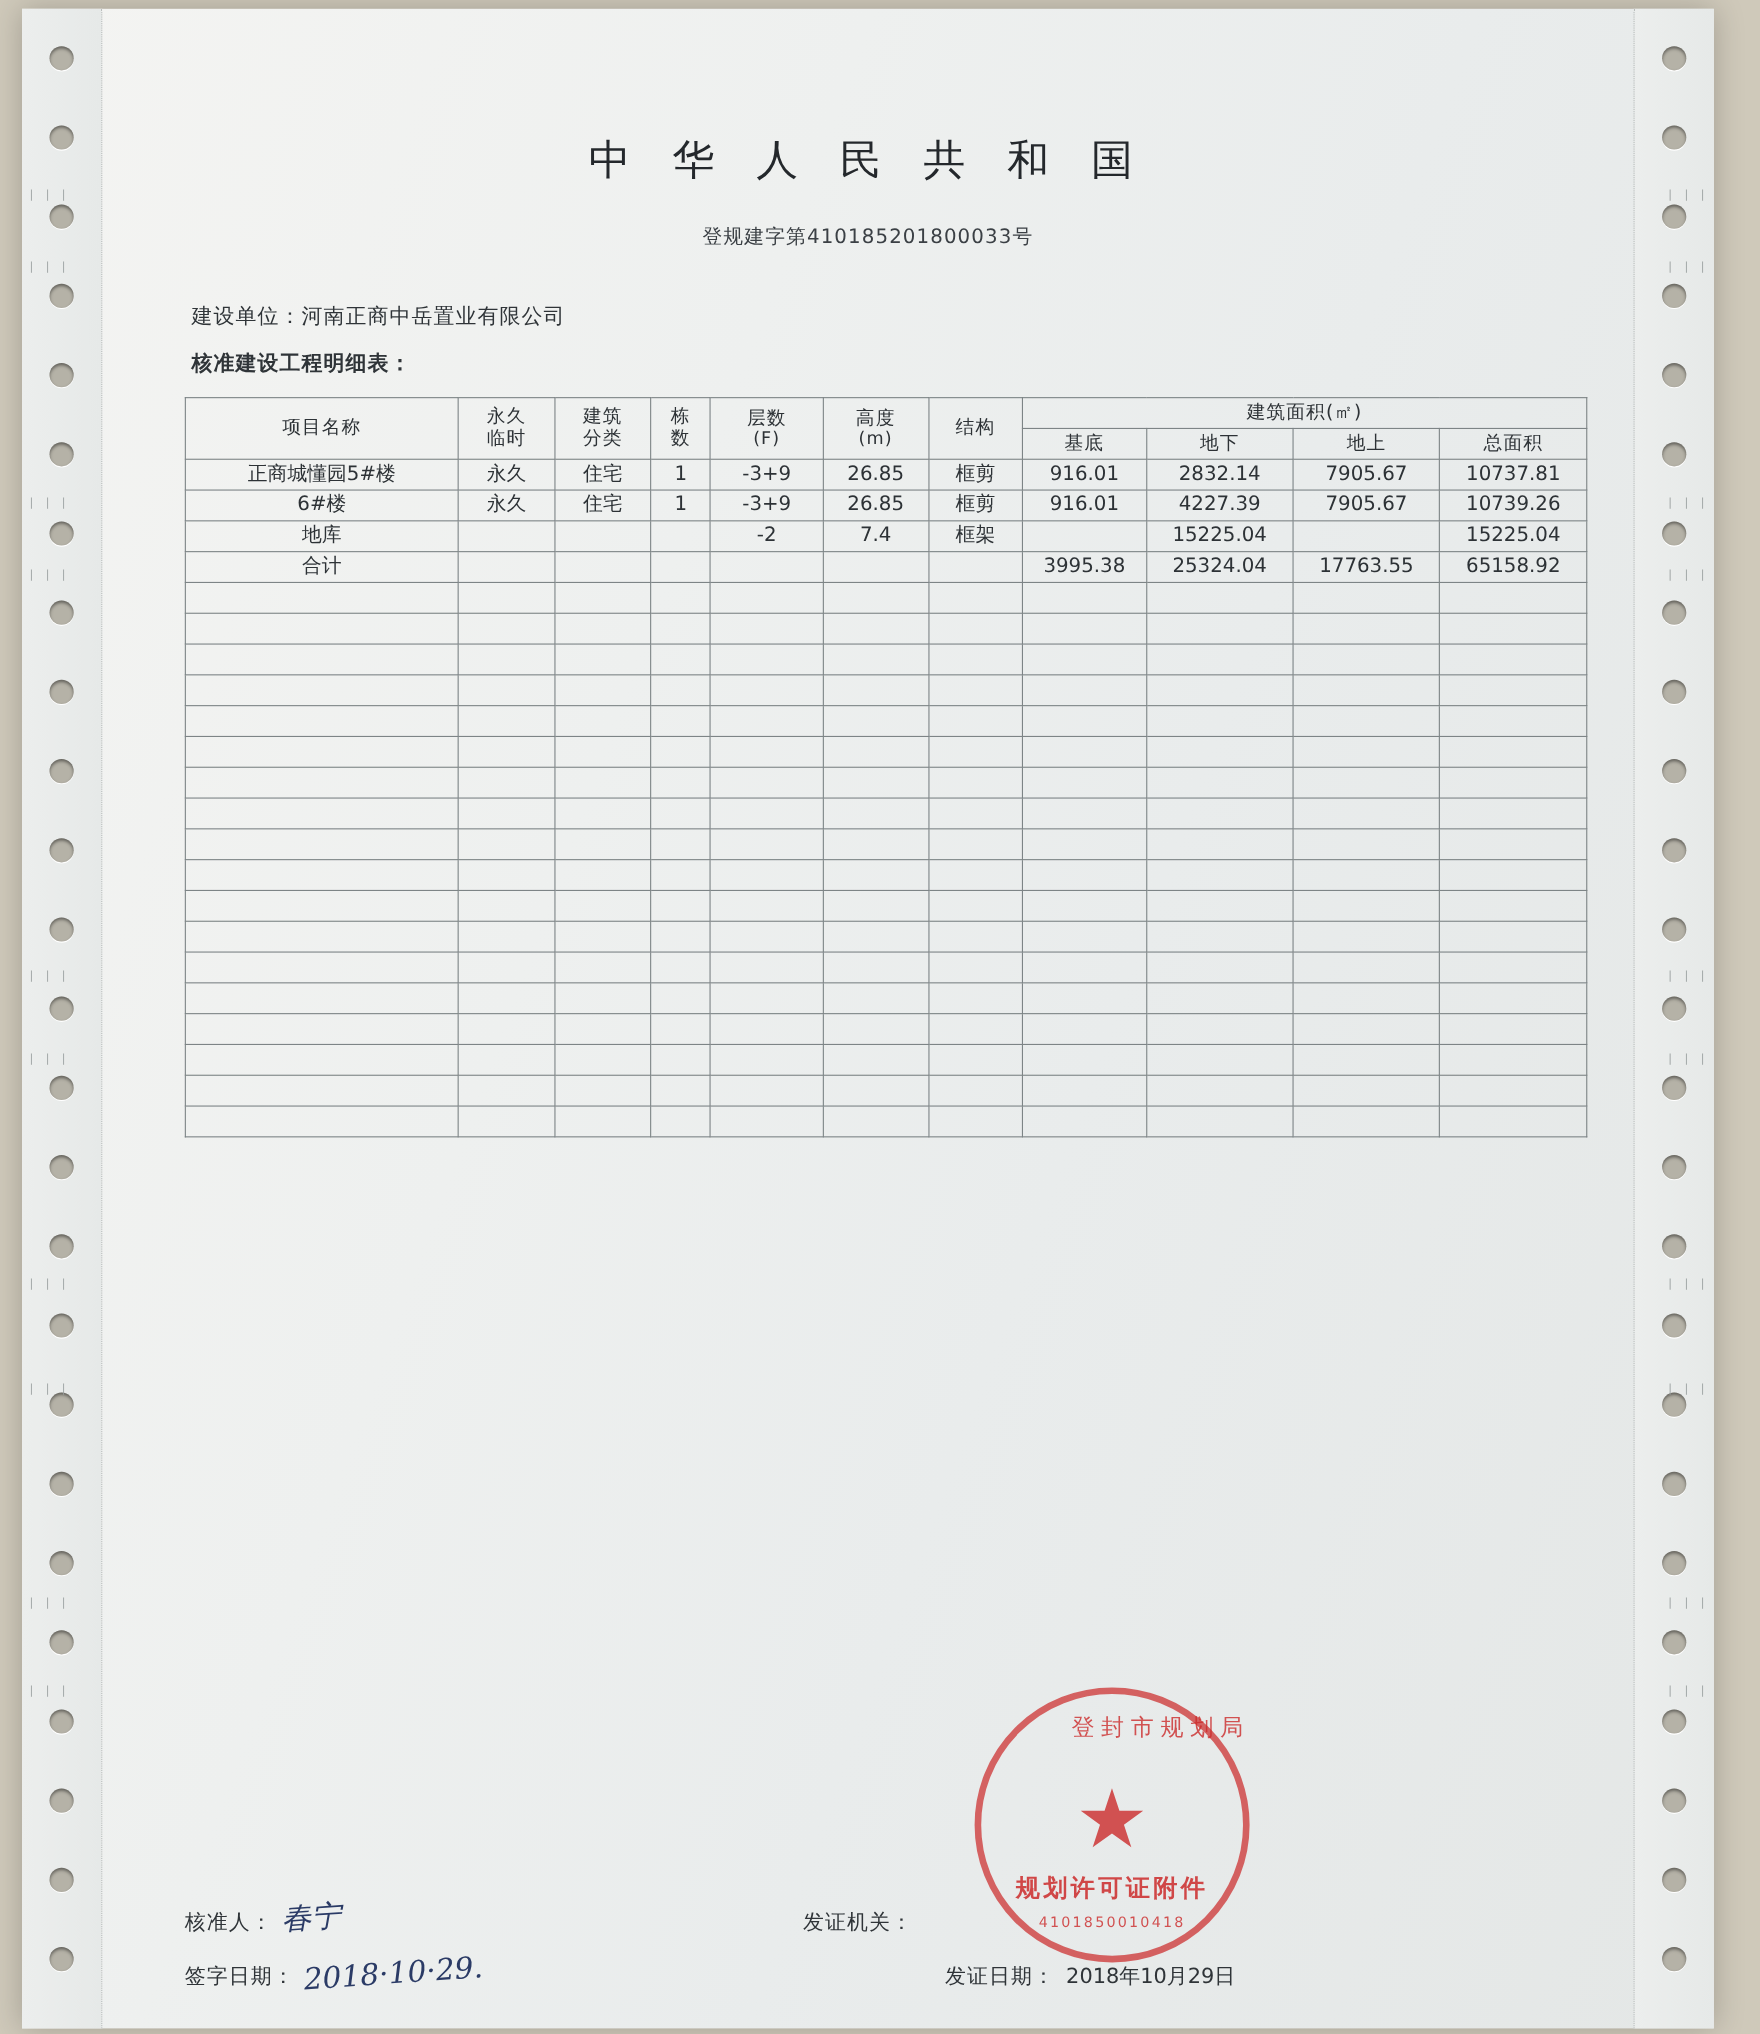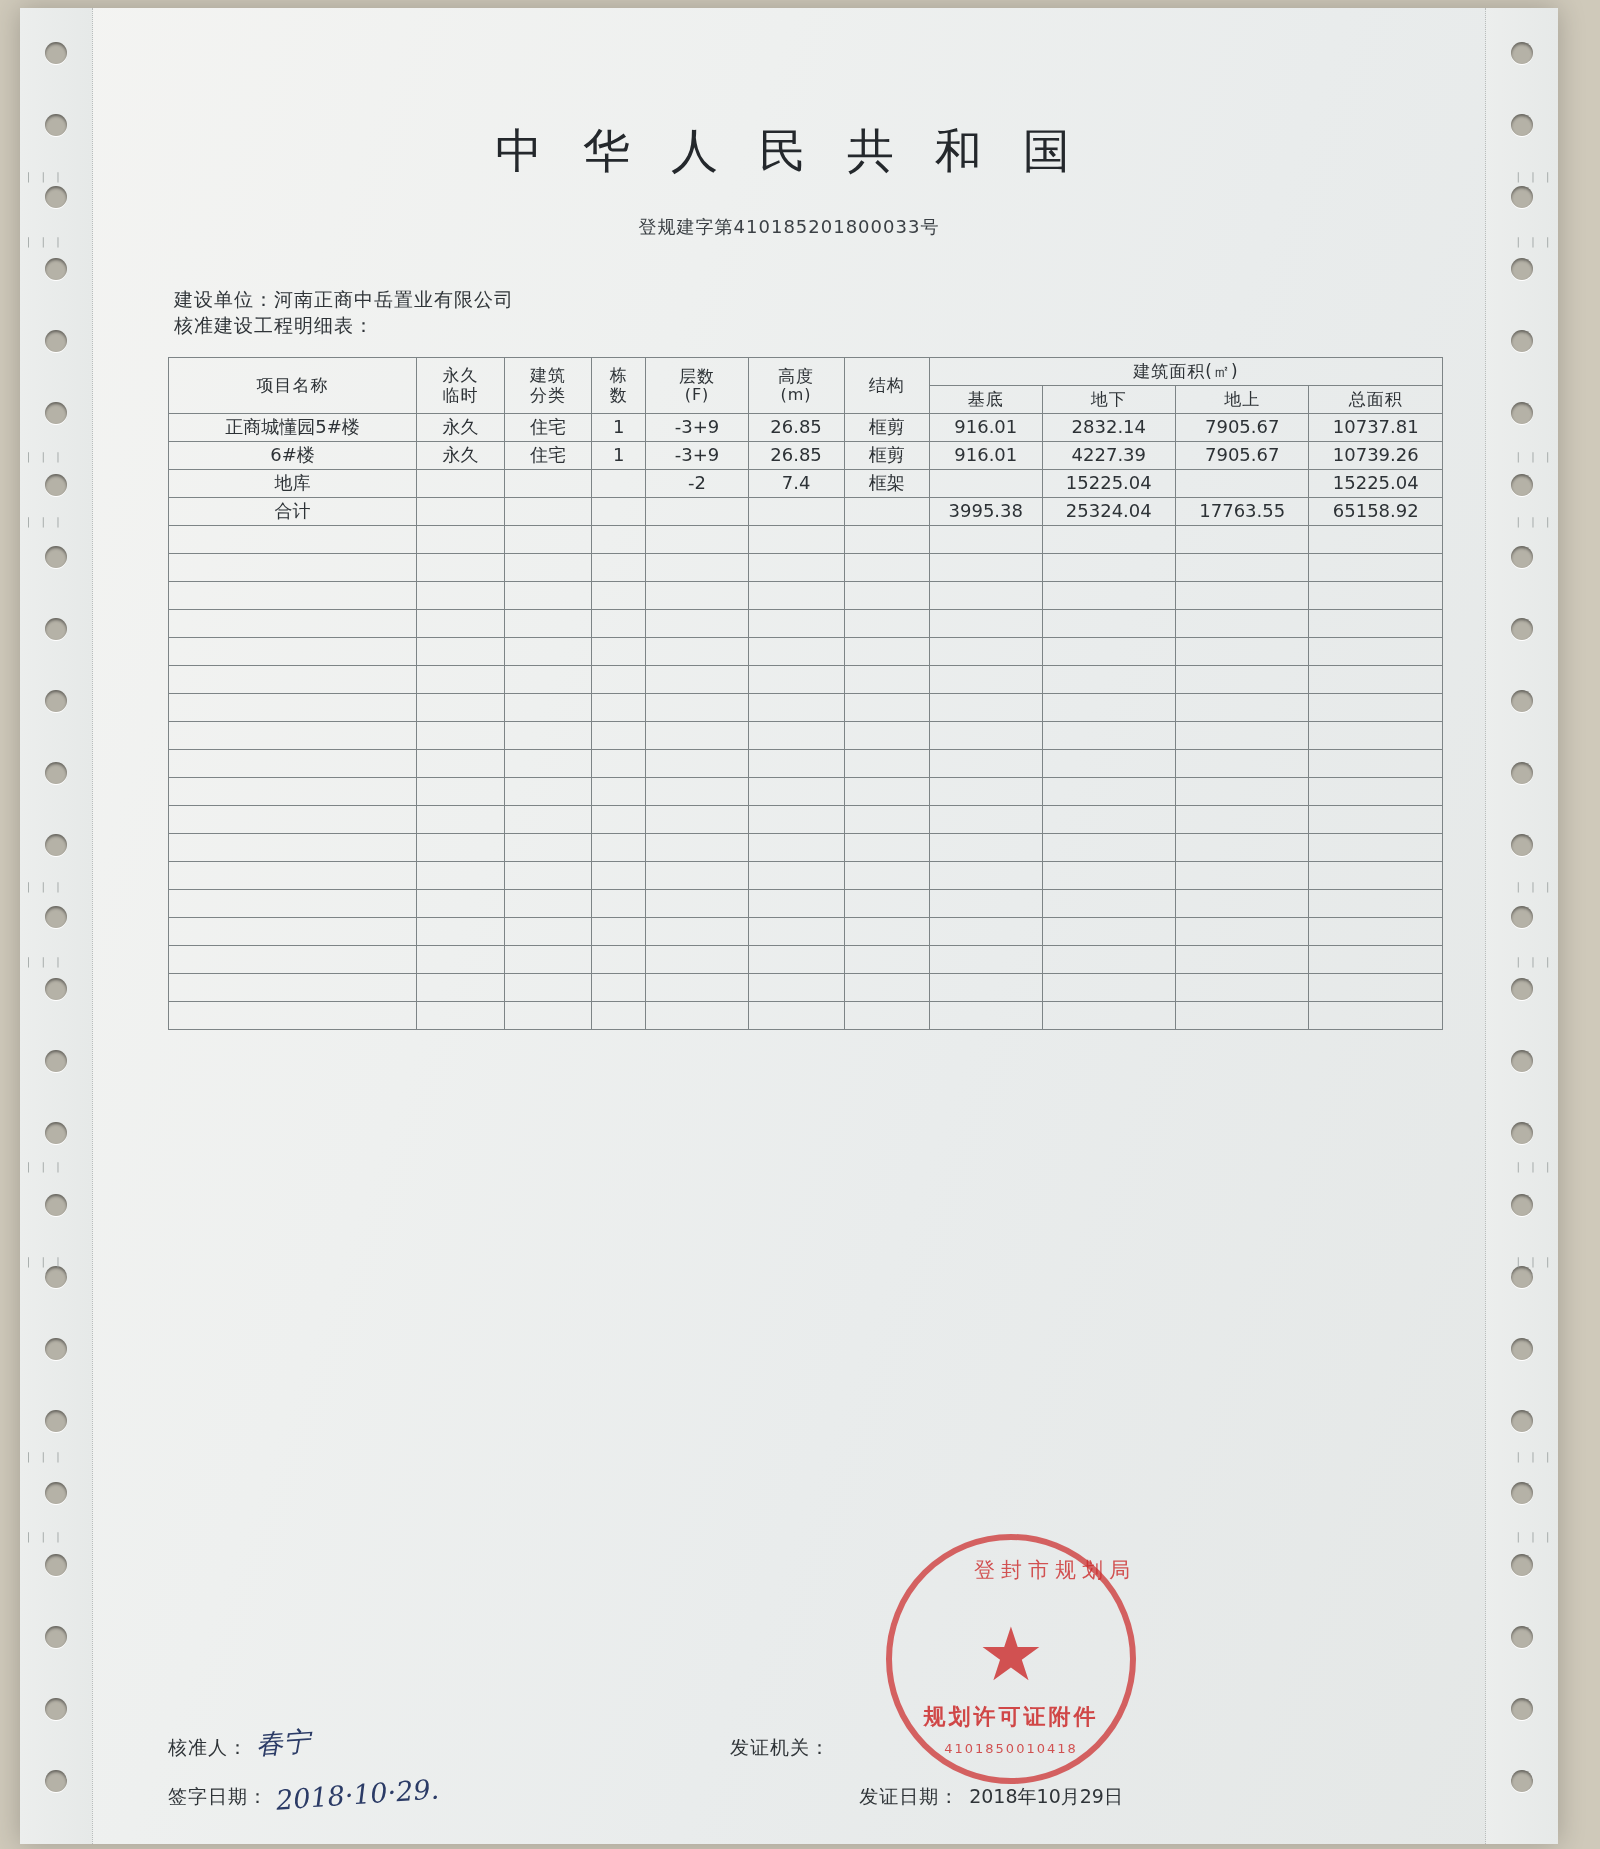--- a/index.html
+++ b/index.html
@@ -39,39 +39,39 @@
     transform:scaleY(.8);
   }
   
   #content{
     position:absolute;left:86px;right:86px;top:0;bottom:0;
     color:#2b2f33;
   }
   .nation{
     text-align:center;
     font-family:"DejaVu Serif","Liberation Serif",serif;
-    font-size:47px;letter-spacing:13px;
+    font-size:38px;letter-spacing:13px;
     margin-top:112px;color:#24282c;
   }
   .doctitle{
     text-align:center;
     font-family:"DejaVu Serif","Liberation Serif",serif;
     font-weight:bold;
     font-size:41px;letter-spacing:4px;
     margin-top:30px;color:#1f2326;
   }
   .docno{
     text-align:center;font-size:18px;margin-top:32px;color:#3b4045;
     letter-spacing:1px;
   }
   .fieldline{
     font-size:19px;margin-left:68px;color:#2f3438;letter-spacing:1px;
   }
   .fieldline.first{margin-top:48px;}
-  .fieldline.second{}
+  .fieldline.second{margin-top:16px;font-weight:bold;}
   
   table.detail{
     margin-top:18px;margin-left:62px;
     border-collapse:collapse;
     width:1275px;
     table-layout:fixed;
     font-size:17px;
     color:#2d3236;
   }
   table.detail td,table.detail th{

